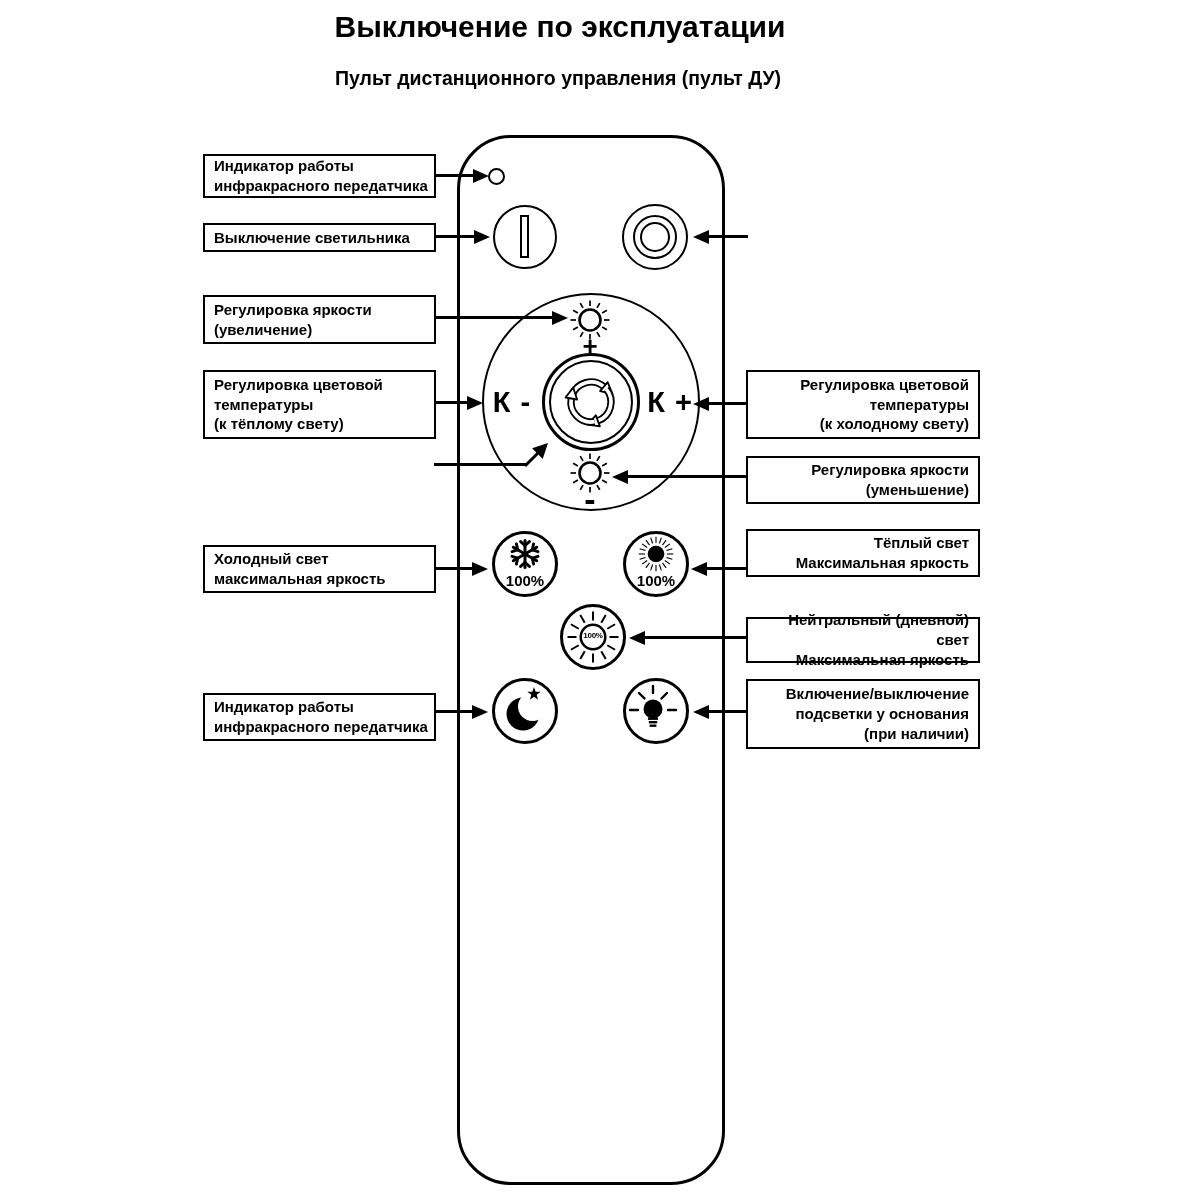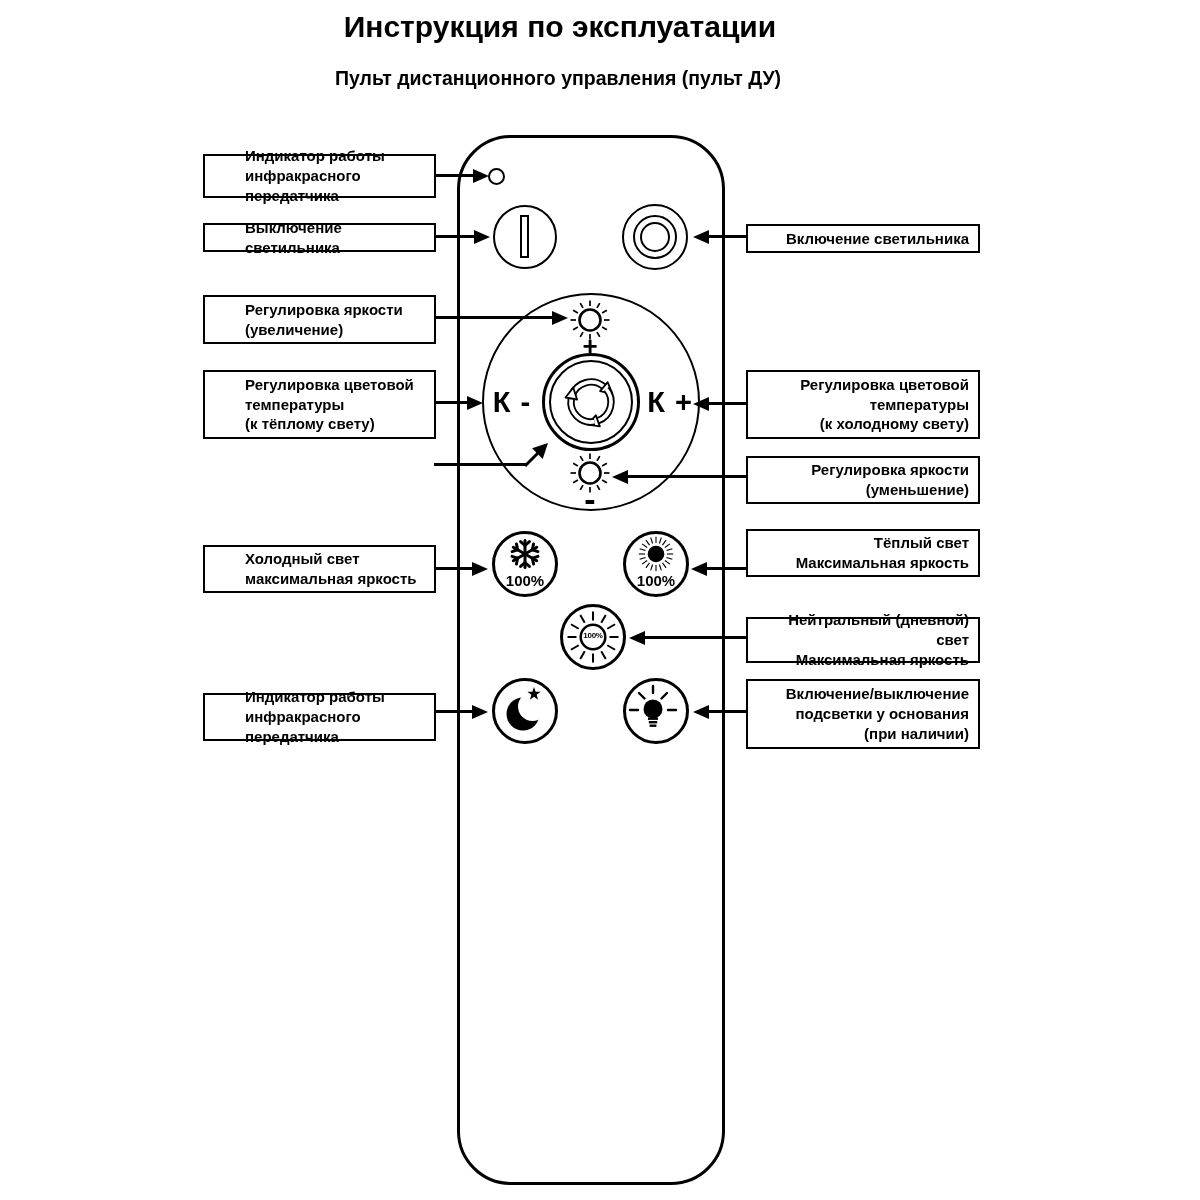--- a/index.html
+++ b/index.html
@@ -17,21 +17,21 @@
             border:3px solid #000; border-radius:54px; box-sizing:border-box; background:#fff; }
 
   .circle { border-radius:50%; box-sizing:border-box; background:#fff; position:absolute; }
 
   .lbox, .rbox {
     position:absolute; border:2.5px solid #000; box-sizing:border-box; background:#fff;
     display:flex; align-items:center; font-size:15px; font-weight:bold; line-height:1.32;
   }
   .lbox { left:203px; width:233px; padding:2px 6px 2px 9px; text-align:left; }
   .rbox { left:746px; width:234px; padding:2px 9px 2px 6px; text-align:right; justify-content:flex-end; }
-  .lbox span, .rbox span { white-space:pre-line; width:100%;margin-left:31px; }
+  .lbox span, .rbox span { white-space:pre-line; width:100%; }
 
   .hline { position:absolute; height:3px; background:#000; }
   .ah-r { position:absolute; width:0; height:0;
           border-top:7px solid transparent; border-bottom:7px solid transparent;
           border-left:16px solid #000; }
   .ah-l { position:absolute; width:0; height:0;
           border-top:7px solid transparent; border-bottom:7px solid transparent;
           border-right:16px solid #000; }
 
   .kside { position:absolute; width:84px; height:34px; text-align:center;
@@ -41,21 +41,21 @@
   .pct { position:absolute; left:0; right:0; top:38px; text-align:center;
          font-size:15px; font-weight:bold; }
   .pct-small { position:absolute; left:0; right:0; top:23.5px; text-align:center;
          font-size:8px; font-weight:bold; letter-spacing:-0.3px; }
 </style>
 </head>
 <body>
 
 <div id="canvas">
 
-  <div class="title">Инструкция по эксплуатации</div>
+  <div class="title">Выключение по эксплуатации</div>
   <div class="subtitle">Пульт дистанционного управления (пульт ДУ)</div>
 
   <div class="remote"></div>
 
   <div class="circle" style="left:488px;top:168px;width:17px;height:17px;border:2.5px solid #000;"></div>
 
   <div class="circle" style="left:493px;top:205px;width:64px;height:64px;border:2.5px solid #000;">
     <div class="abs" style="left:24.5px;top:8px;width:9px;height:43px;border:2px solid #000;box-sizing:border-box;background:#fff;"></div>
   </div>
 
@@ -235,23 +235,20 @@
     </div>
   <div class="lbox" style="top:545px;height:48px;">
     <span>Холодный свет
 максимальная яркость</span>
     </div>
   <div class="lbox" style="top:693px;height:48px;">
     <span>Индикатор работы
 инфракрасного передатчика</span>
     </div>
 
-  <div class="rbox" style="top:224px;height:29px;">
-    <span>Включение светильника</span>
-    </div>
   <div class="rbox" style="top:370px;height:69px;">
     <span>Регулировка цветовой
 температуры
 (к холодному свету)</span>
     </div>
   <div class="rbox" style="top:456px;height:48px;">
     <span>Регулировка яркости
 (уменьшение)</span>
     </div>
   <div class="rbox" style="top:529px;height:48px;">

